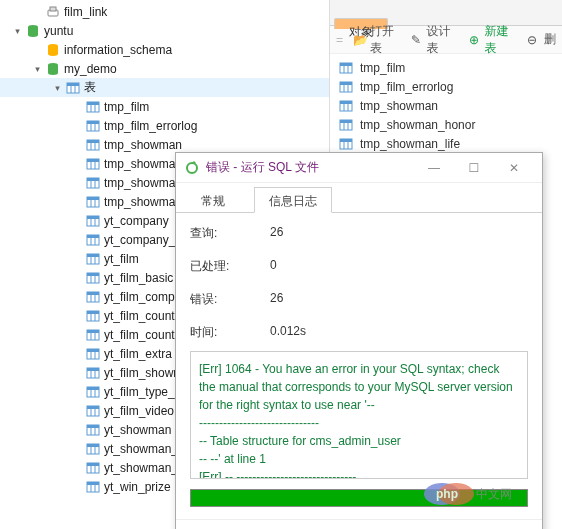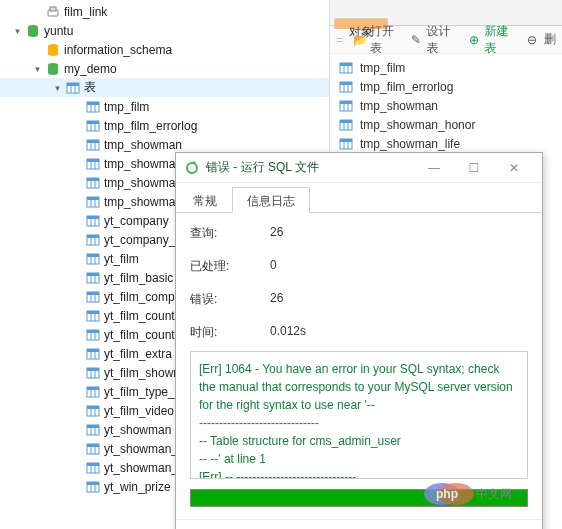--- a/index.html
+++ b/index.html
@@ -17,23 +17,23 @@
 .r-tab{padding:5px 14px;border:1px solid #d0d0d0;border-bottom:none;background:#fdba74;margin-top:18px;margin-left:4px;border-radius:2px 2px 0 0}
 .toolbar{height:28px;display:flex;align-items:center;padding:0 6px;border-bottom:1px solid #eee;background:#fafafa;gap:10px}
 .tb-btn{display:flex;align-items:center;gap:3px;color:#555;cursor:pointer}
 .tb-btn .ico{width:14px;height:14px;display:inline-block}
 .tb-btn.new{color:#1a9e4a;font-weight:500}
 .obj-list{padding:4px}
 .obj-item{display:flex;align-items:center;height:19px;padding-left:4px;gap:3px}
 .dialog{position:absolute;left:175px;top:152px;width:368px;background:#fff;border:1px solid #aaa;box-shadow:2px 2px 8px rgba(0,0,0,.2)}
 .dlg-title{height:30px;display:flex;align-items:center;padding:0 8px;background:#fff;border-bottom:1px solid #eee}
 .dlg-title .ico{width:16px;height:16px;margin-right:6px}
-.dlg-title-text{flex:1;color:#14532d}
+.dlg-title-text{flex:1;color:#701a75}
 .win-btn{width:40px;height:28px;display:flex;align-items:center;justify-content:center;color:#888;cursor:pointer}
-.dlg-tabs{height:30px;display:flex;padding:4px 2px 0;border-bottom:1px solid #d0d0d0;gap:0}
+.dlg-tabs{height:30px;display:flex;padding:4px 10px 0;border-bottom:1px solid #d0d0d0;gap:14px}
 .dlg-tab{padding:5px 14px;border:1px solid transparent;cursor:pointer;color:#444}
 .dlg-tab.active{border:1px solid #d0d0d0;border-bottom:1px solid #fff;background:#fff;margin-bottom:-1px}
 .dlg-body{padding:12px 14px}
 .stats{display:grid;grid-template-columns:80px 1fr;row-gap:16px;margin-bottom:10px}
 .stats div{color:#333}
 .err-box{border:1px solid #ccc;padding:8px;height:128px;overflow:auto;font-size:12px;line-height:1.5;color:#15803d;position:relative}
 .err-box::-webkit-scrollbar{width:16px}
 .progress{height:18px;background:#0a0;border:1px solid #888;margin-top:10px}
 .dlg-foot{display:flex;justify-content:flex-end;gap:8px;padding:10px 6px;border-top:1px solid #eee}
 .dlg-btn{min-width:70px;height:24px;border:1px solid #adadad;background:#e1e1e1;cursor:pointer;font-size:12px}

